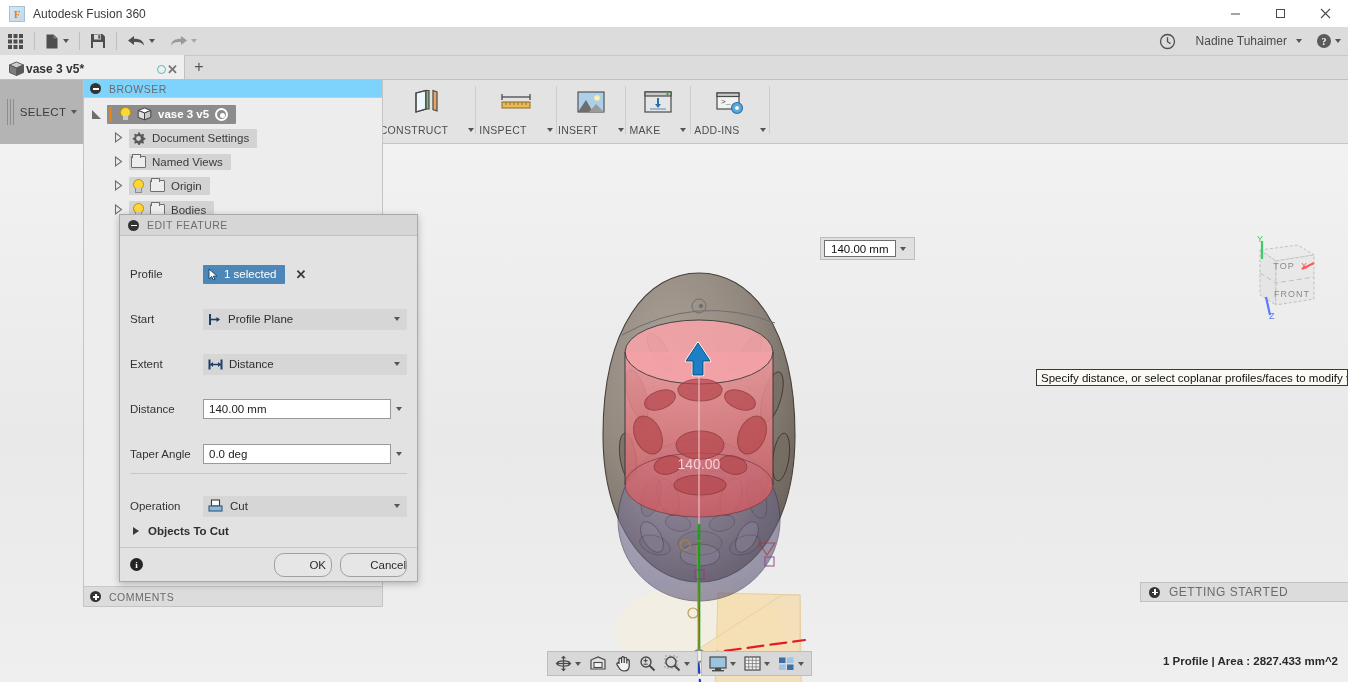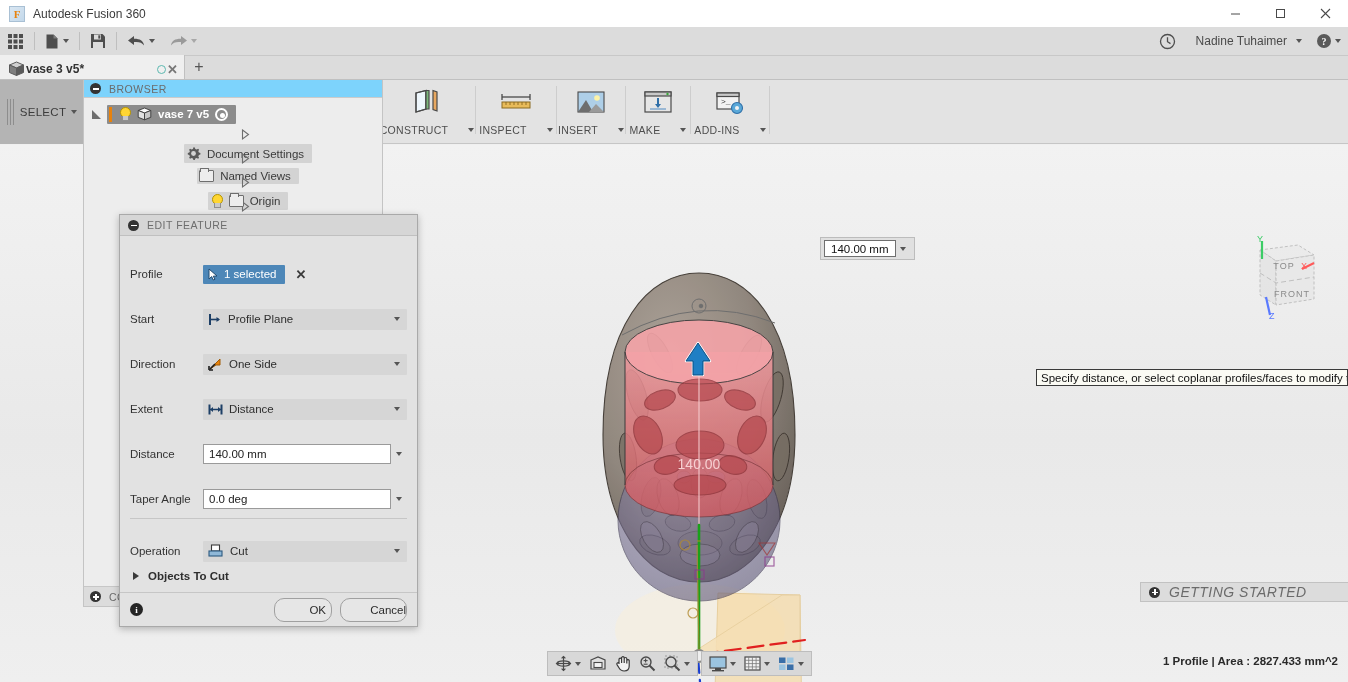--- a/index.html
+++ b/index.html
@@ -118,21 +118,21 @@
     position: relative; flex: none;
   }
   .ci-minus::before, .ci-plus::before, .ci-plus::after {
     content:""; position:absolute; background:#fff;
   }
   .ci-minus::before { left:2.5px; right:2.5px; top:5px; height:1.5px; }
   .ci-plus::before { left:2.5px; right:2.5px; top:5px; height:1.5px; }
   .ci-plus::after { top:2.5px; bottom:2.5px; left:5px; width:1.5px; }
   .tree { padding-top: 4px; flex: 1; position: relative; }
   .tnode { display: flex; align-items: center; height: 24px; padding-left: 8px; }
-  .tnode.lvl1 { padding-left: 30px; flex-direction: column; }
+  .tnode.lvl1 { padding-left: 30px; }
   .tri-open {
     width: 0; height: 0; border-bottom: 9px solid #6e6e6e;
     border-right: 9px solid transparent; flex:none; margin-right: 6px;
   }
   .tri-closed { flex:none; margin-right: 6px; }
   .tchip {
     display: flex; align-items: center; gap: 6px; padding: 2px 8px 2px 2px;
     background: #d3d3d3; border-radius: 1px;
   }
   .tchip.sel { background: #8c8c8c; }
@@ -248,21 +248,21 @@
     position: absolute; left: 1036px; top: 369px; height: 17px;
     background: #fbfbf4; border: 1px solid #3a3a3a; padding: 0 4px;
     font-size: 11.5px; color: #111; display: flex; align-items: center;
     white-space: nowrap; overflow: hidden; max-width: 312px; z-index: 25;
   }
   .getting-started {
     position: absolute; left: 1140px; top: 582px; width: 215px; height: 20px;
     background: #dcdcdc; border: 1px solid #c2c2c2;
     display: flex; align-items: center; gap: 9px; padding-left: 8px; z-index: 20;
   }
-  .gs-label { font-size: 14px; color: #6b6b6b; letter-spacing: .5px; font-style: italic; }
+  .gs-label { font-size: 12px; color: #6b6b6b; letter-spacing: .5px; }
 
   
   .navbar {
     position: absolute; left: 547px; top: 651px; height: 25px;
     background: #d8d8d8; border: 1px solid #bdbdbd; display: flex;
     align-items: center; padding: 0 4px; gap: 2px; z-index: 20;
   }
   .navbar2 {
     position: absolute; left: 701px; top: 651px; height: 25px;
     background: #d8d8d8; border: 1px solid #bdbdbd; display: flex;
@@ -802,21 +802,21 @@
         <span class="tchip sel">
           <span class="orange-bar"></span>
           <span class="bulb"></span>
           <span class="cubeicon">
             <svg width="15" height="14" viewBox="0 0 15 14">
               <path d="M7.5 1 L13.8 3.5 L7.5 6 L1.2 3.5 Z" fill="#fafafa" stroke="#3a3a3a" stroke-width=".9"></path>
               <path d="M1.2 3.5 L7.5 6 V12.8 L1.2 10.3 Z" fill="#e2e2e2" stroke="#3a3a3a" stroke-width=".9"></path>
               <path d="M13.8 3.5 L7.5 6 V12.8 L13.8 10.3 Z" fill="#c8c8c8" stroke="#3a3a3a" stroke-width=".9"></path>
             </svg>
           </span>
-          <span class="tlabel">vase 7 v5</span>
+          <span class="tlabel">vase 3 v5</span>
           <span class="radio-dot"></span>
         </span>
       </div>
 
       <div class="tnode lvl1">
         <span class="tri-closed">
           <svg width="9" height="11" viewBox="0 0 9 11">
               <path d="M1.5 1 L7.5 5.5 L1.5 10 Z" fill="none" stroke="#6e6e6e" stroke-width="1.1"></path>
             </svg>
         </span>
@@ -899,32 +899,20 @@
           <svg width="14" height="13" viewBox="0 0 14 13">
             <line x1="2" y1="1" x2="2" y2="12" stroke="#1d3f66" stroke-width="2"></line>
             <line x1="2" y1="6.5" x2="11" y2="6.5" stroke="#1d3f66" stroke-width="1.6"></line>
             <path d="M8.5 4 L12 6.5 L8.5 9 Z" fill="#1d3f66"></path>
           </svg>
           <span class="cv">Profile Plane</span>
           <span class="drop caret"></span>
         </span>
       </div>
 
-      <div class="row">
-        <span class="row-lbl">Direction</span>
-        <span class="combo">
-          <svg width="15" height="14" viewBox="0 0 15 14">
-            <path d="M2 12 L12 2 L12 8 L8 8 Z" fill="#e8820c" stroke="#a05c08" stroke-width="1"></path>
-            <path d="M2 12 L7 7" stroke="#1d1d1d" stroke-width="1.6"></path>
-            <path d="M1 13 L1 9 M1 13 L5 13" stroke="#1d1d1d" stroke-width="1.6"></path>
-          </svg>
-          <span class="cv">One Side</span>
-          <span class="drop caret"></span>
-        </span>
-      </div>
 
       <div class="row">
         <span class="row-lbl">Extent</span>
         <span class="combo">
           <svg width="15" height="13" viewBox="0 0 15 13">
             <line x1="1.5" y1="1.5" x2="1.5" y2="11.5" stroke="#1d3f66" stroke-width="2"></line>
             <line x1="13.5" y1="1.5" x2="13.5" y2="11.5" stroke="#1d3f66" stroke-width="2"></line>
             <line x1="2" y1="6.5" x2="13" y2="6.5" stroke="#1d3f66" stroke-width="1.5"></line>
             <path d="M5 4 L2 6.5 L5 9 Z" fill="#1d3f66"></path>
             <path d="M10 4 L13 6.5 L10 9 Z" fill="#1d3f66"></path>

